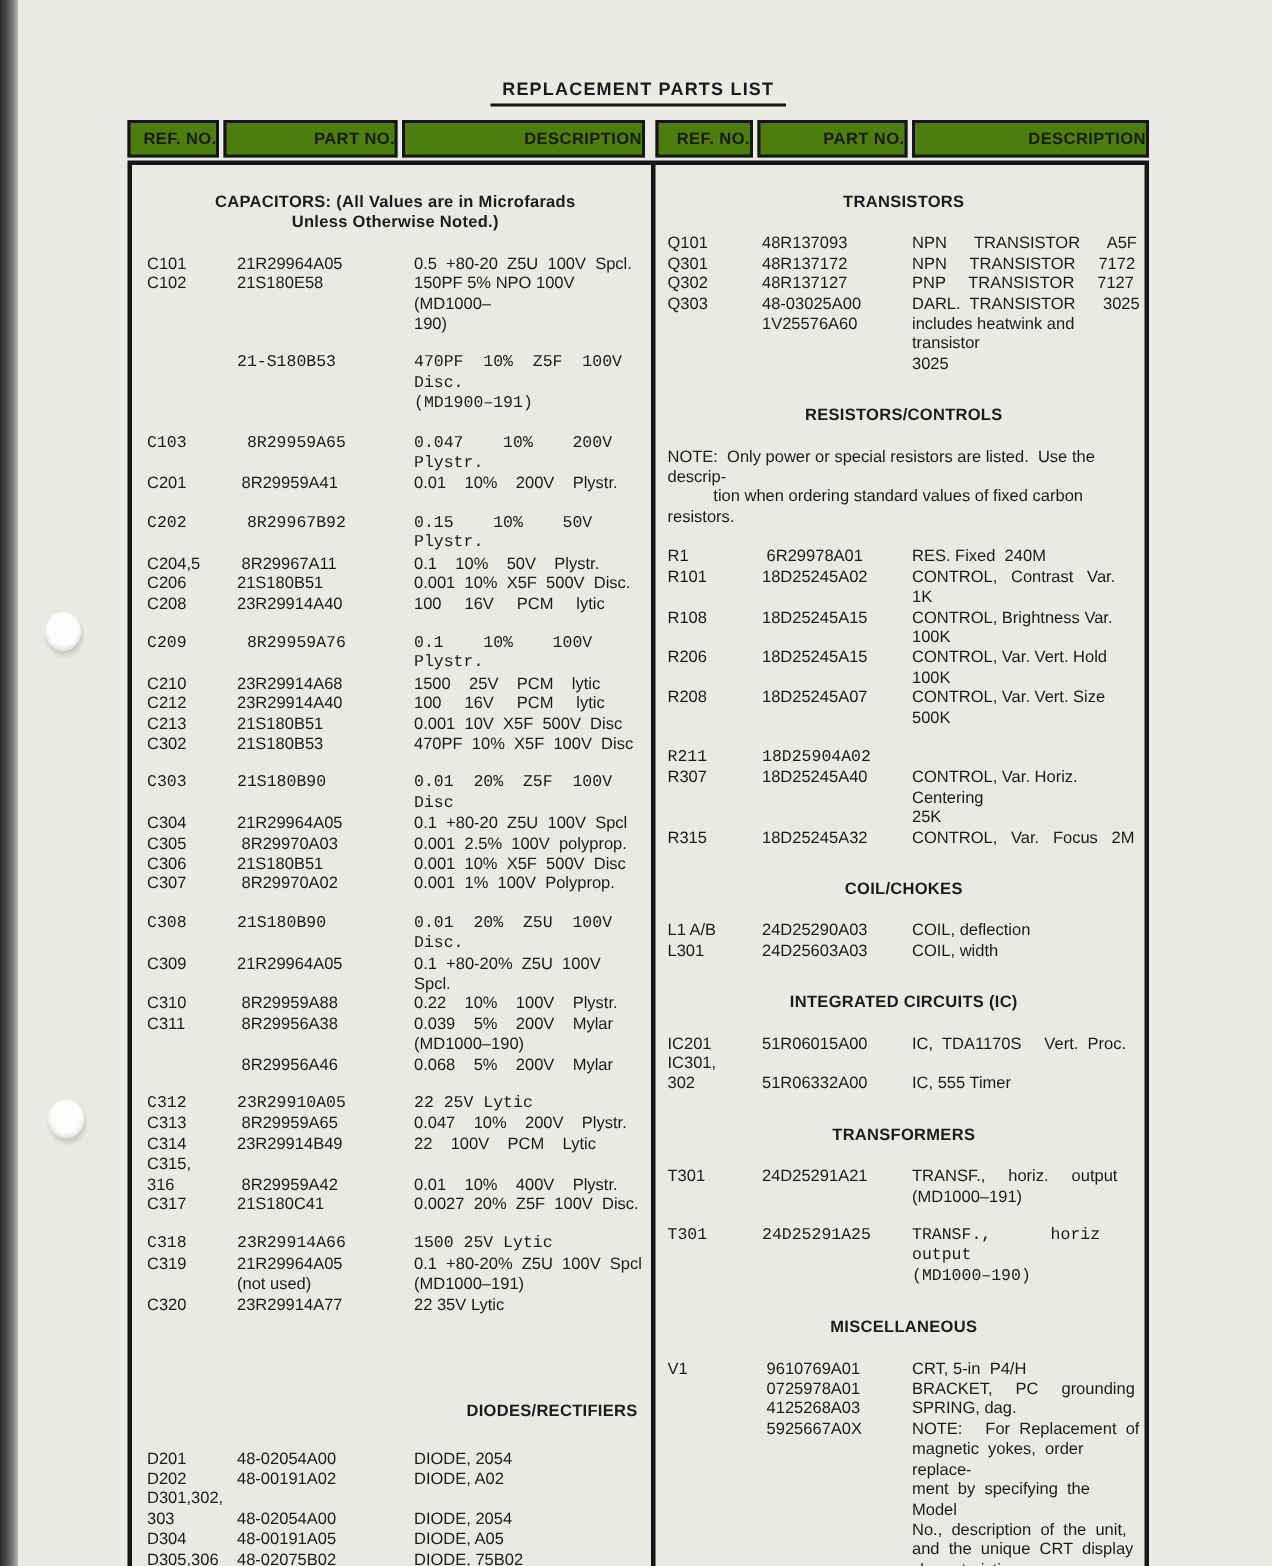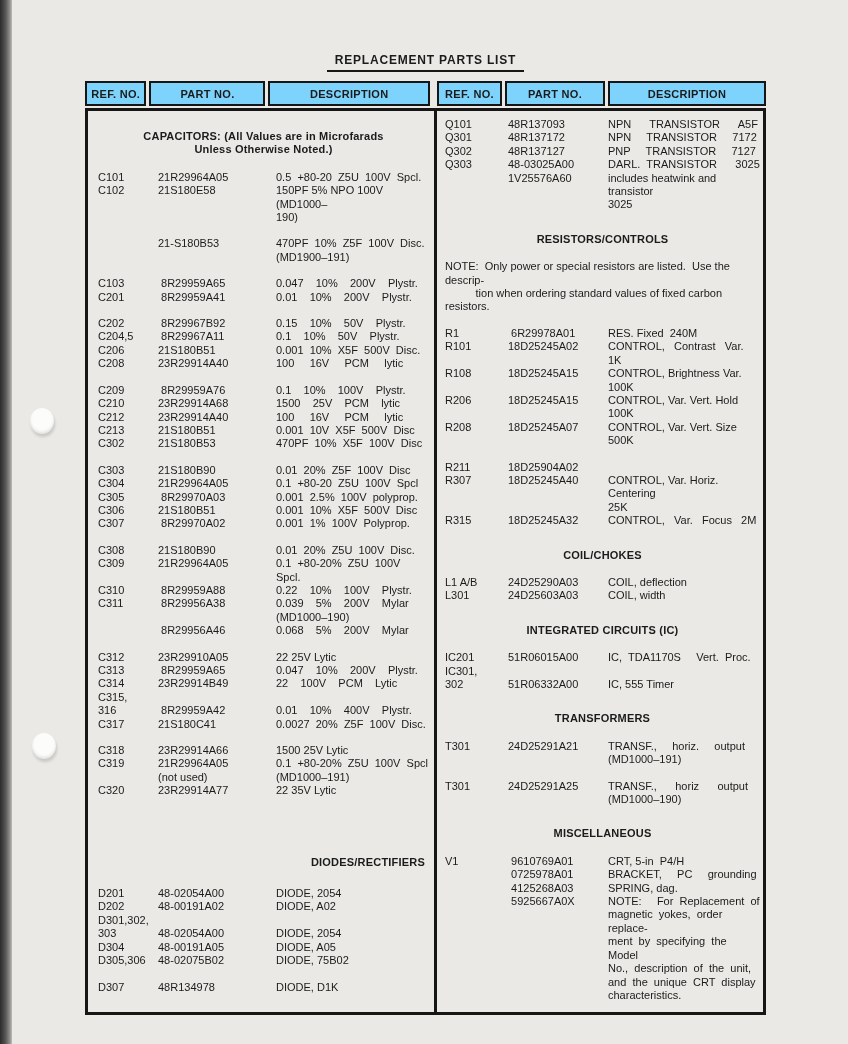--- a/index.html
+++ b/index.html
@@ -28,22 +28,22 @@
   .doc-title{
     display:inline-block;font-weight:bold;font-size:12px;letter-spacing:.8px;
     border-bottom:2.5px solid #161616;padding:0 8px 3px;
   }
 
   .hdr{display:flex;margin-top:9px;}
   .hdr-half{display:flex;}
   .hdr-half.left{width:352px;}
   .hdr-half.right{flex:1;}
   .hcell{
-    box-sizing:border-box;border:2.5px solid #161616;background:#7dd3fc;
-    font-weight:bold;font-size:11px;letter-spacing:.3px;text-align:center;
+    box-sizing:border-box;border:2.5px solid #161616;background:#4d7c0f;
+    font-weight:bold;font-size:11px;letter-spacing:.3px;text-align:right;
     padding:5px 0 4px;margin-right:3px;
   }
   .hdr-half.left .hcell:nth-child(1){width:62px;}
   .hdr-half.left .hcell:nth-child(2){width:117px;}
   .hdr-half.left .hcell:nth-child(3){width:163px;margin-right:7px;}
   .hdr-half.right .hcell:nth-child(1){width:65px;}
   .hdr-half.right .hcell:nth-child(2){width:100px;}
   .hdr-half.right .hcell:nth-child(3){flex:1;margin-right:0;}
 
   .body-box{
@@ -59,21 +59,21 @@
     margin:21px 4px 14px;letter-spacing:.2px;
   }
   .section:first-child > .sec-title{margin-top:12px;}
   .half[data-half="left"] .section:nth-child(2) > .sec-title{margin-top:58px;margin-bottom:18px;text-align:right;}
 
   .note{white-space:pre-wrap;margin:2px 0 13px;}
 
   .row{display:grid;}
   .half[data-half="left"] .row{grid-template-columns:60px 118px 1fr;}
   .half[data-half="right"] .row{grid-template-columns:63px 100px 1fr;}
-  .row.gap{margin-top:13px;}
+  .row.gap{margin-top:13px;font-family:Liberation Mono, monospace;}
   .row.vend{align-items:end;}
   .cell-ref{white-space:pre-line;}
   .cell-part{white-space:pre;}
   .cell-desc{white-space:pre-wrap;}
 </style>
 </head>
 <body>
 
 <div class="edge-strip"></div>
 <div class="hole hole1"></div>
@@ -299,20 +299,21 @@
           </div>
           <div class="row gap">
             <div class="cell-ref">D307</div>
             <div class="cell-part">48R134978</div>
             <div class="cell-desc">DIODE, D1K</div>
           </div>
         </div>
       </div>
     <div class="half" data-half="right">
         <div class="section">
+          <div class="sec-title">TRANSISTORS</div>
           <div class="row">
             <div class="cell-ref">Q101</div>
             <div class="cell-part">48R137093</div>
             <div class="cell-desc">NPN      TRANSISTOR      A5F</div>
           </div>
           <div class="row">
             <div class="cell-ref">Q301</div>
             <div class="cell-part">48R137172</div>
             <div class="cell-desc">NPN     TRANSISTOR     7172</div>
           </div>

